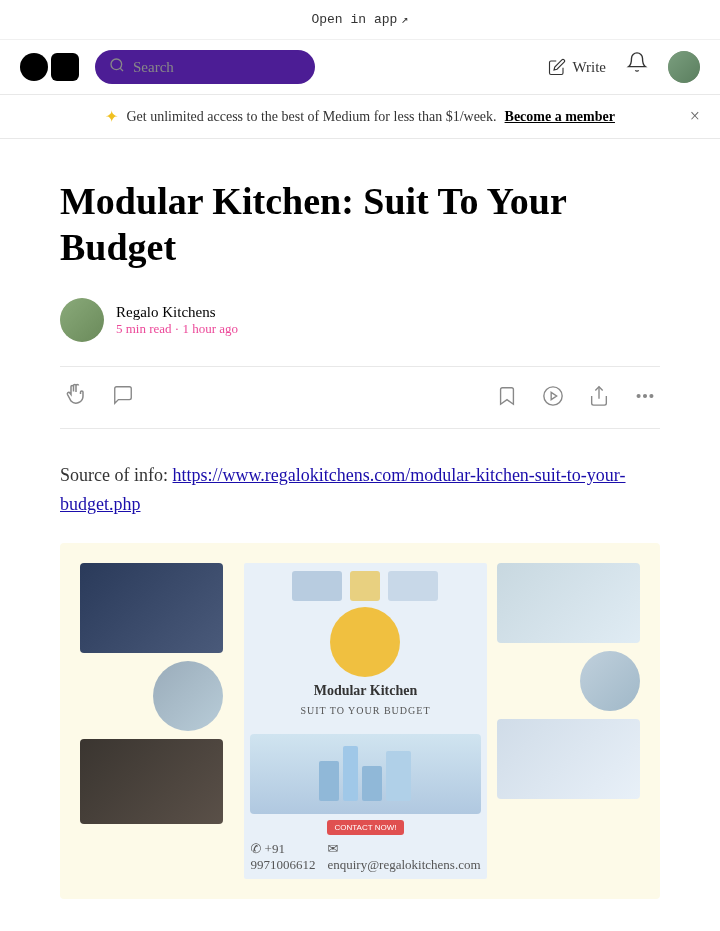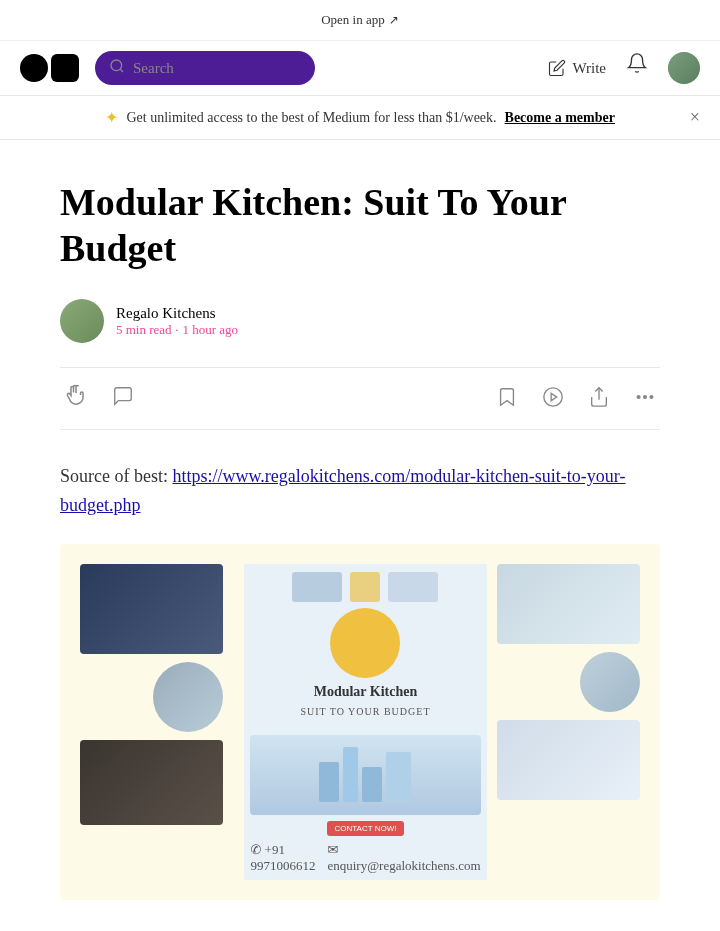--- a/index.html
+++ b/index.html
@@ -1,20 +1,20 @@
 <!DOCTYPE html>
 <html><head>
   <meta charset="utf-8">
   <style>
     * { margin: 0; padding: 0; box-sizing: border-box; }
     body { font-family: -apple-system, BlinkMacSystemFont, 'Segoe UI', Georgia, serif; background: #fff; color: #000; width: 720px; min-height: 931px; overflow-x: hidden; }
 
     
     .top-bar { display: flex; align-items: center; justify-content: center; padding: 12px 20px; border-bottom: 1px solid #f0f0f0; font-size: 13px; color: #555; }
-    .open-in-app { display: flex; align-items: center; gap: 4px; cursor: pointer; color: #333; text-decoration: none; }
+    .open-in-app { display: flex; align-items: center; gap: 4px; cursor: pointer; color: #333; text-decoration: none; font-family: Liberation Mono, monospace; }
     .open-in-app-arrow { font-size: 12px; }
 
     
     .nav { display: flex; align-items: center; padding: 10px 20px; border-bottom: 1px solid #e8e8e8; gap: 16px; }
     .nav-logo { display: flex; align-items: center; }
     .logo-shape { display: flex; align-items: center; gap: 3px; }
     .logo-circle { width: 28px; height: 28px; border-radius: 50%; background: #000; display: inline-block; }
     .logo-rect { width: 28px; height: 28px; border-radius: 6px; background: #000; display: inline-block; }
     .search-bar { display: flex; align-items: center; background: #4c1d95; border-radius: 20px; padding: 7px 14px; gap: 8px; flex: 1; max-width: 220px; cursor: text; }
     .search-icon-svg { color: #888; font-size: 14px; }
@@ -196,21 +196,21 @@
             <circle cx="5" cy="12" r="1.5" fill="#888"></circle>
               <circle cx="12" cy="12" r="1.5" fill="#888"></circle>
               <circle cx="19" cy="12" r="1.5" fill="#888"></circle>
           </svg>
         </span>
       </button>
     </div>
   </div>
 
   <div class="content">
-    <span>Source of best: </span><a href="#">https://www.regalokitchens.com/modular-kitchen-suit-to-your-budget.php</a>
+    <span>Source of info: </span><a href="#">https://www.regalokitchens.com/modular-kitchen-suit-to-your-budget.php</a>
   </div>
 
   <div class="image-block">
     <div class="kitchen-collage">
 
       <div class="col-left">
         <div class="img-rect-tall"></div>
         <div style="display:flex; justify-content:flex-end;">
           <div class="img-circle"></div>
         </div>

